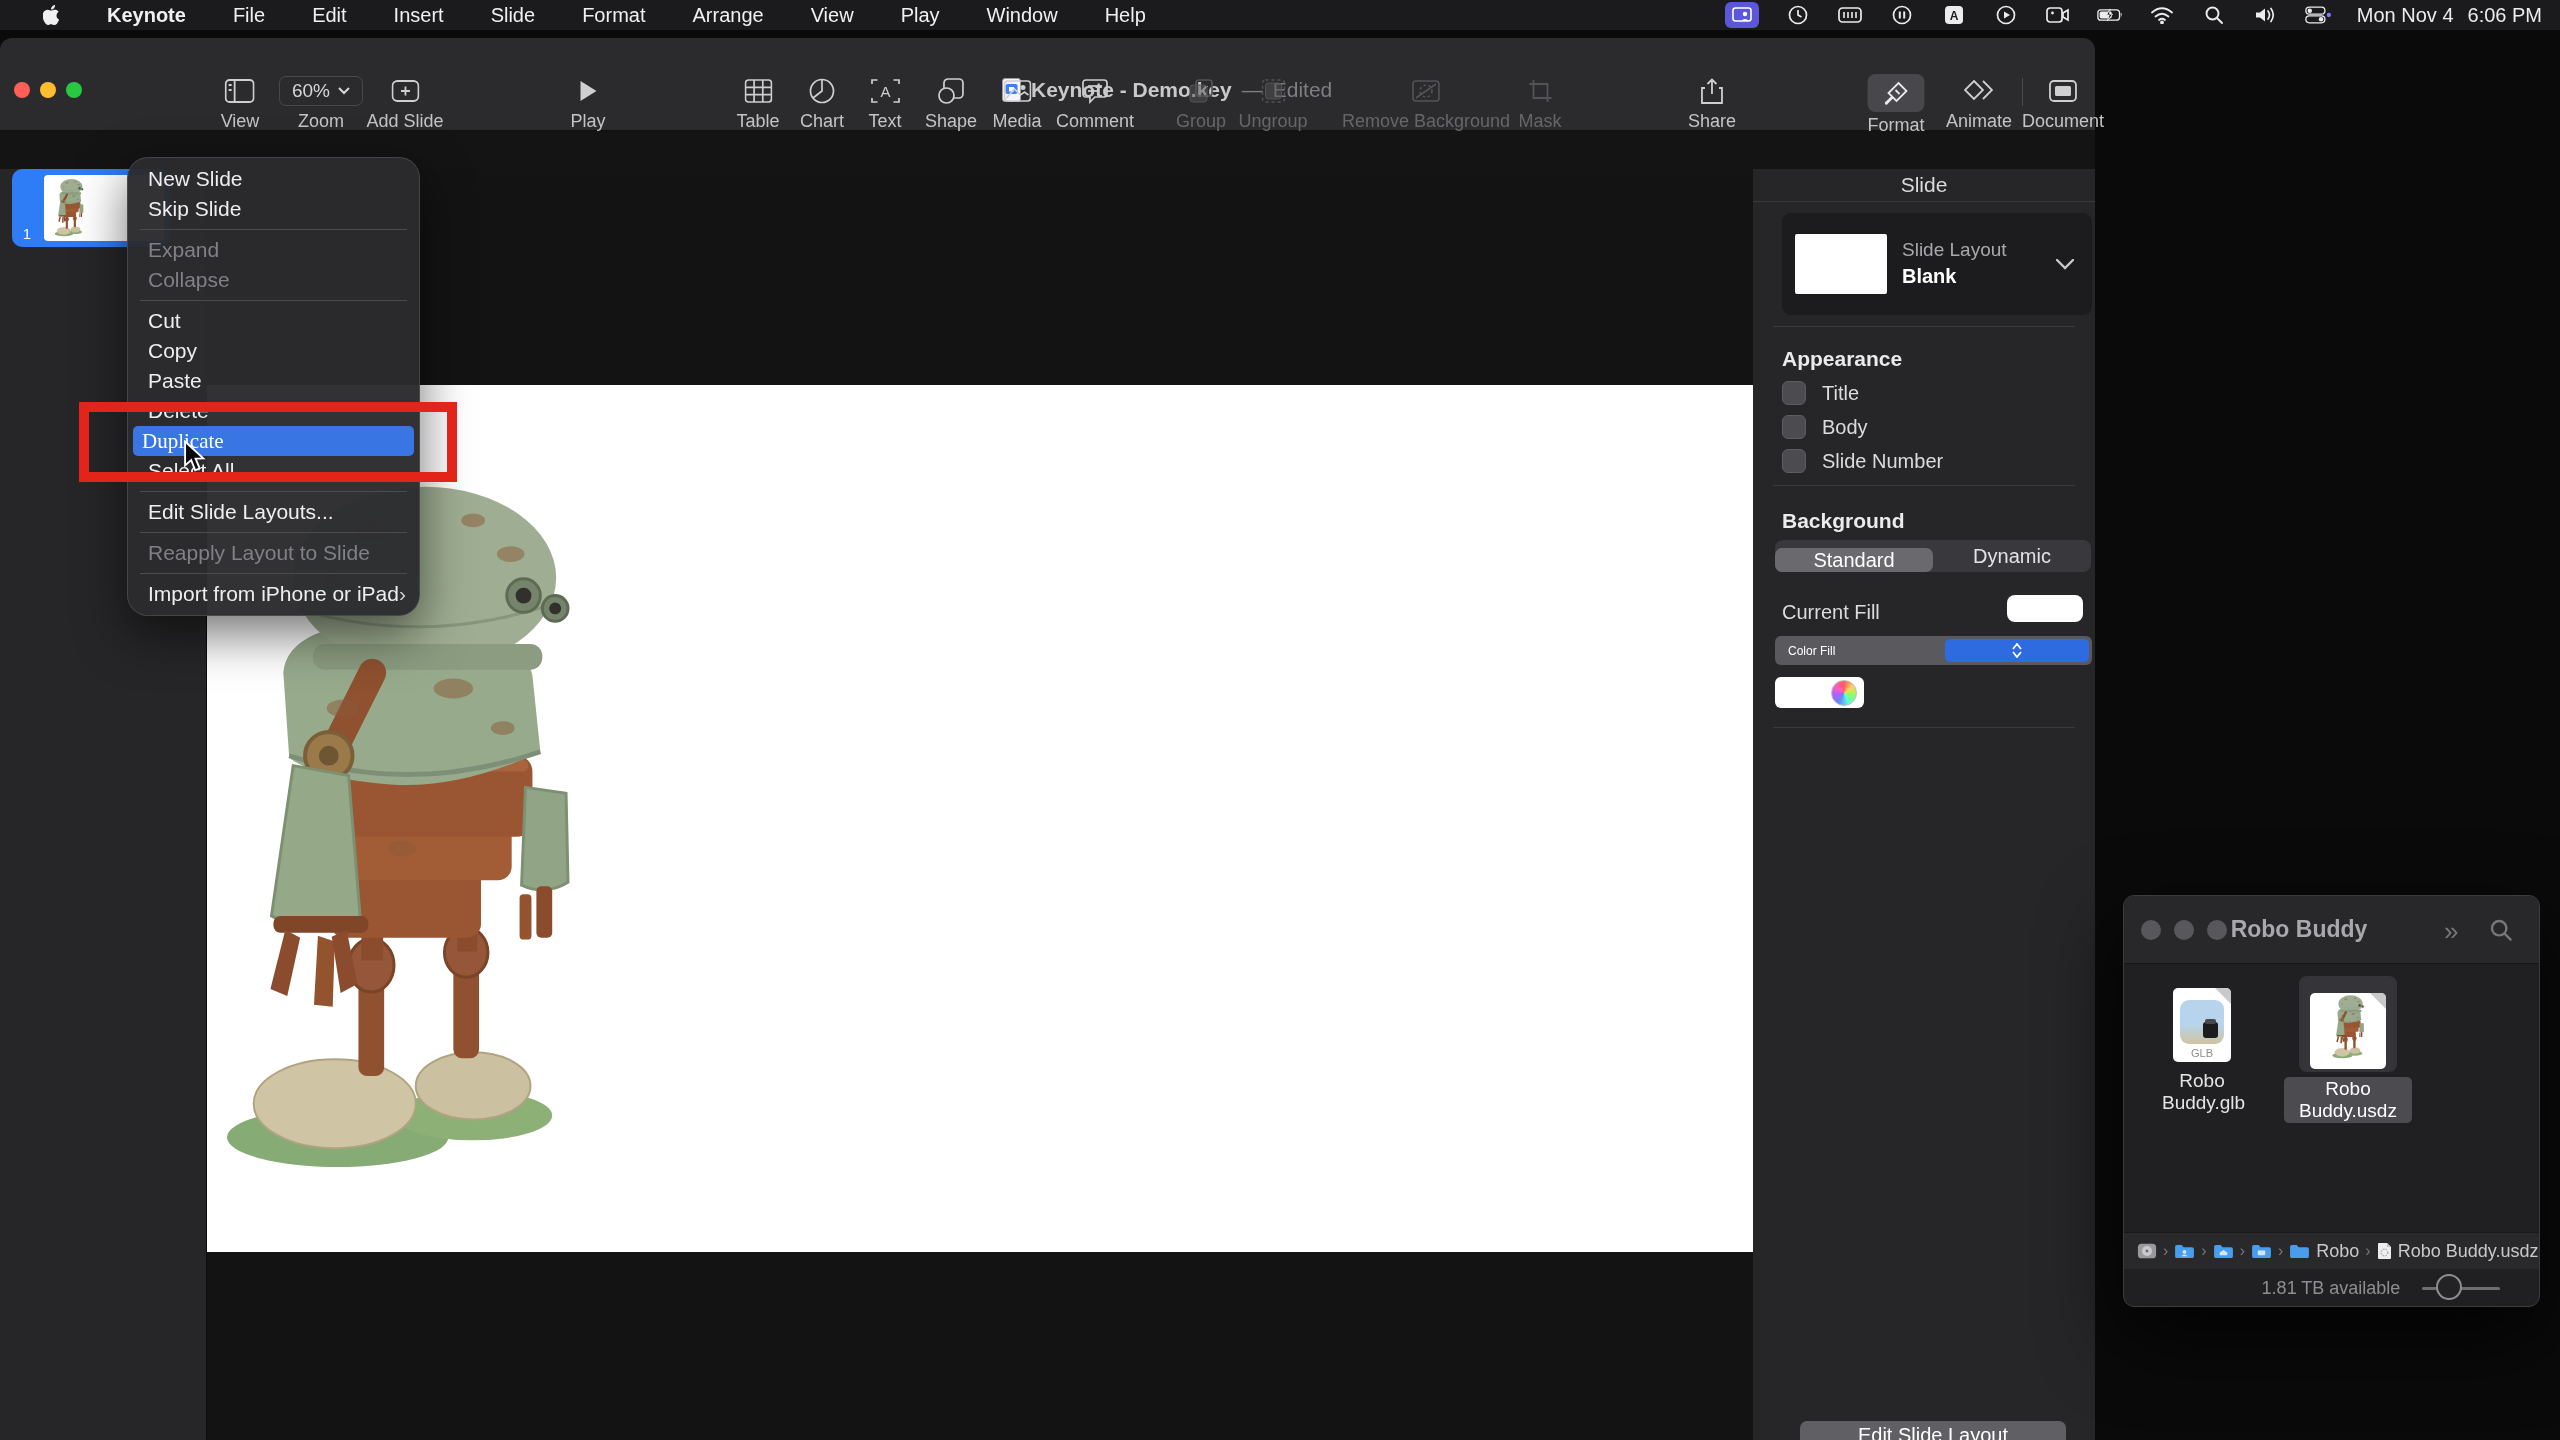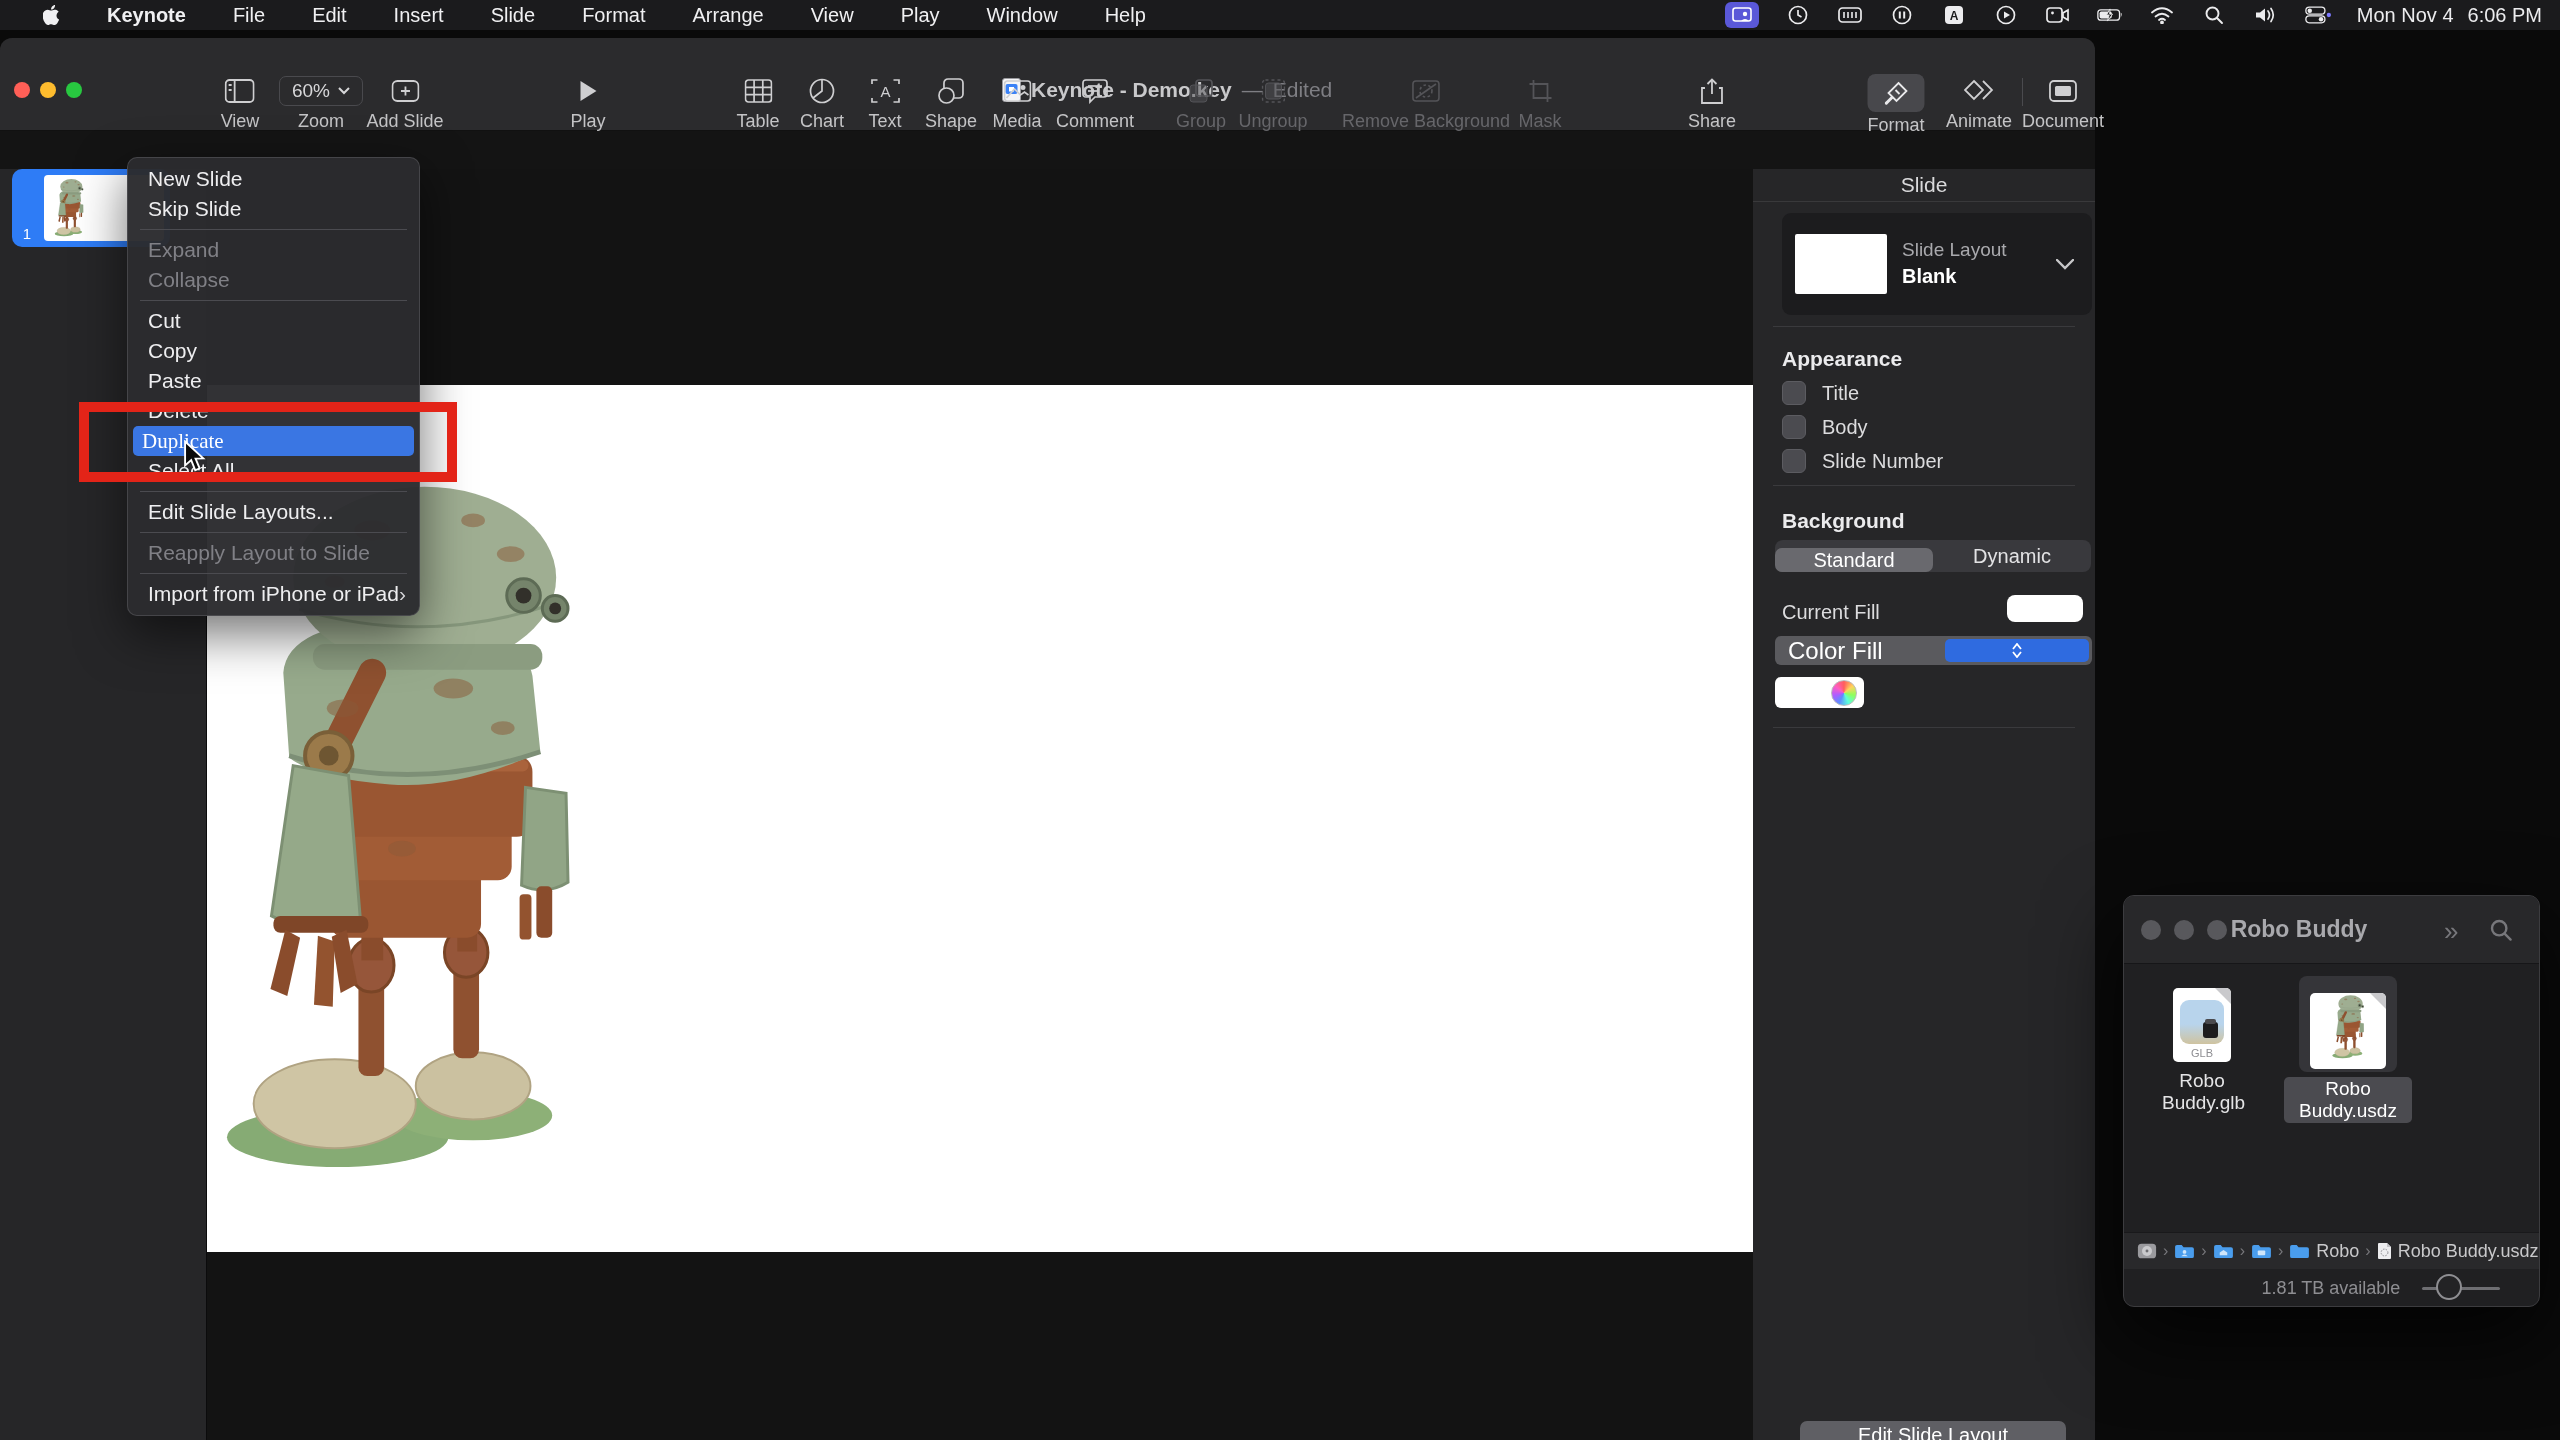--- a/index.html
+++ b/index.html
@@ -47,28 +47,28 @@
   .sb-sep{position:absolute;left:20px;width:302px;height:1px;background:#3a3a3d;}
   .sb-h{position:absolute;left:29px;color:#ebebed;font-size:21px;font-weight:bold;}
   .chk-row{position:absolute;left:29px;display:flex;align-items:center;gap:16px;color:#dcdcde;font-size:20px;}
   .chk{width:24px;height:24px;border-radius:6px;background:#4b4b50;border:1px solid #5c5c61;box-sizing:border-box;}
   .seg{position:absolute;left:22px;top:371px;width:316px;height:32px;background:#39393d;border-radius:8px;display:flex;}
   .seg div{flex:1;display:flex;align-items:center;justify-content:center;font-size:20px;color:#e2e2e4;}
   .seg .on{background:#69696e;border-radius:7px;color:#fff;margin-top:8px;}
   .cur-fill-lbl{position:absolute;left:29px;top:432px;color:#dcdcde;font-size:20px;}
   .cur-fill-sw{position:absolute;left:254px;top:426px;width:76px;height:27px;background:#fff;border-radius:8px;}
   .fill-select{position:absolute;left:22px;top:467px;width:317px;height:29px;background:#5a5a5e;border-radius:6px;display:flex;align-items:center;}
-  .fill-select span{margin-left:13px;color:#fff;font-size:24px;flex:1;}
+  .fill-select span{margin-left:13px;color:#fff;font-size:12px;flex:1;}
   .stepper{width:23px;height:23px;background:#2f6be0;border-radius:5px;margin-right:3px;display:flex;flex-direction:column;align-items:center;justify-content:center;gap:1px;color:#fff;font-size:10px;line-height:9px;}
   .color-well{position:absolute;left:22px;top:508px;width:89px;height:31px;background:#fff;border-radius:6px;display:flex;align-items:center;}
   .wheel{width:24px;height:24px;border-radius:50%;margin-left:56px;background:conic-gradient(#ff5d5d,#ffd35d,#8dff5d,#5dffd9,#5d8dff,#b05dff,#ff5dc0,#ff5d5d);border:1px solid #bbb;}
   .edit-layout-btn{position:absolute;left:47px;top:1252px;width:266px;height:28px;background:#5f5f64;border-radius:7px;display:flex;align-items:center;justify-content:center;color:#fff;font-size:20px;}
 
   
-  .cmenu{position:absolute;left:127px;top:157px;width:293px;background:rgba(43,43,46,0.97);border:1px solid rgba(120,120,126,0.35);border-radius:10px;padding:6px 0;z-index:50;box-shadow:0 18px 50px rgba(0,0,0,.55);box-sizing:border-box;}
+  .cmenu{position:absolute;left:127px;top:157px;width:293px;background:rgba(43,43,46,0.97);border:1px solid rgba(120,120,126,0.35);border-radius:21px;padding:6px 0;z-index:50;box-shadow:0 18px 50px rgba(0,0,0,.55);box-sizing:border-box;}
   .cm-item{height:30px;line-height:30px;padding:0 20px;font-size:21px;color:#eeeef0;white-space:nowrap;}
   .cm-item.dis{color:#808086;}
   .cm-item.hl{background:#3a76e3;margin:0 5px;padding:0 9px;border-radius:5px;color:#fff;font-family:Liberation Serif, serif;}
   .cm-item.arrow{display:flex;}
   .cm-item .chev{margin-left:auto;color:#d5d5d8;}
   .cm-sep{height:1px;background:#4b4b50;margin:5px 12px;}
 
   
   .redbox{position:absolute;left:79px;top:402px;width:378px;height:80px;border:10px solid #e32418;box-sizing:border-box;z-index:60;}
   .cursor{position:absolute;left:183px;top:440px;z-index:70;}

